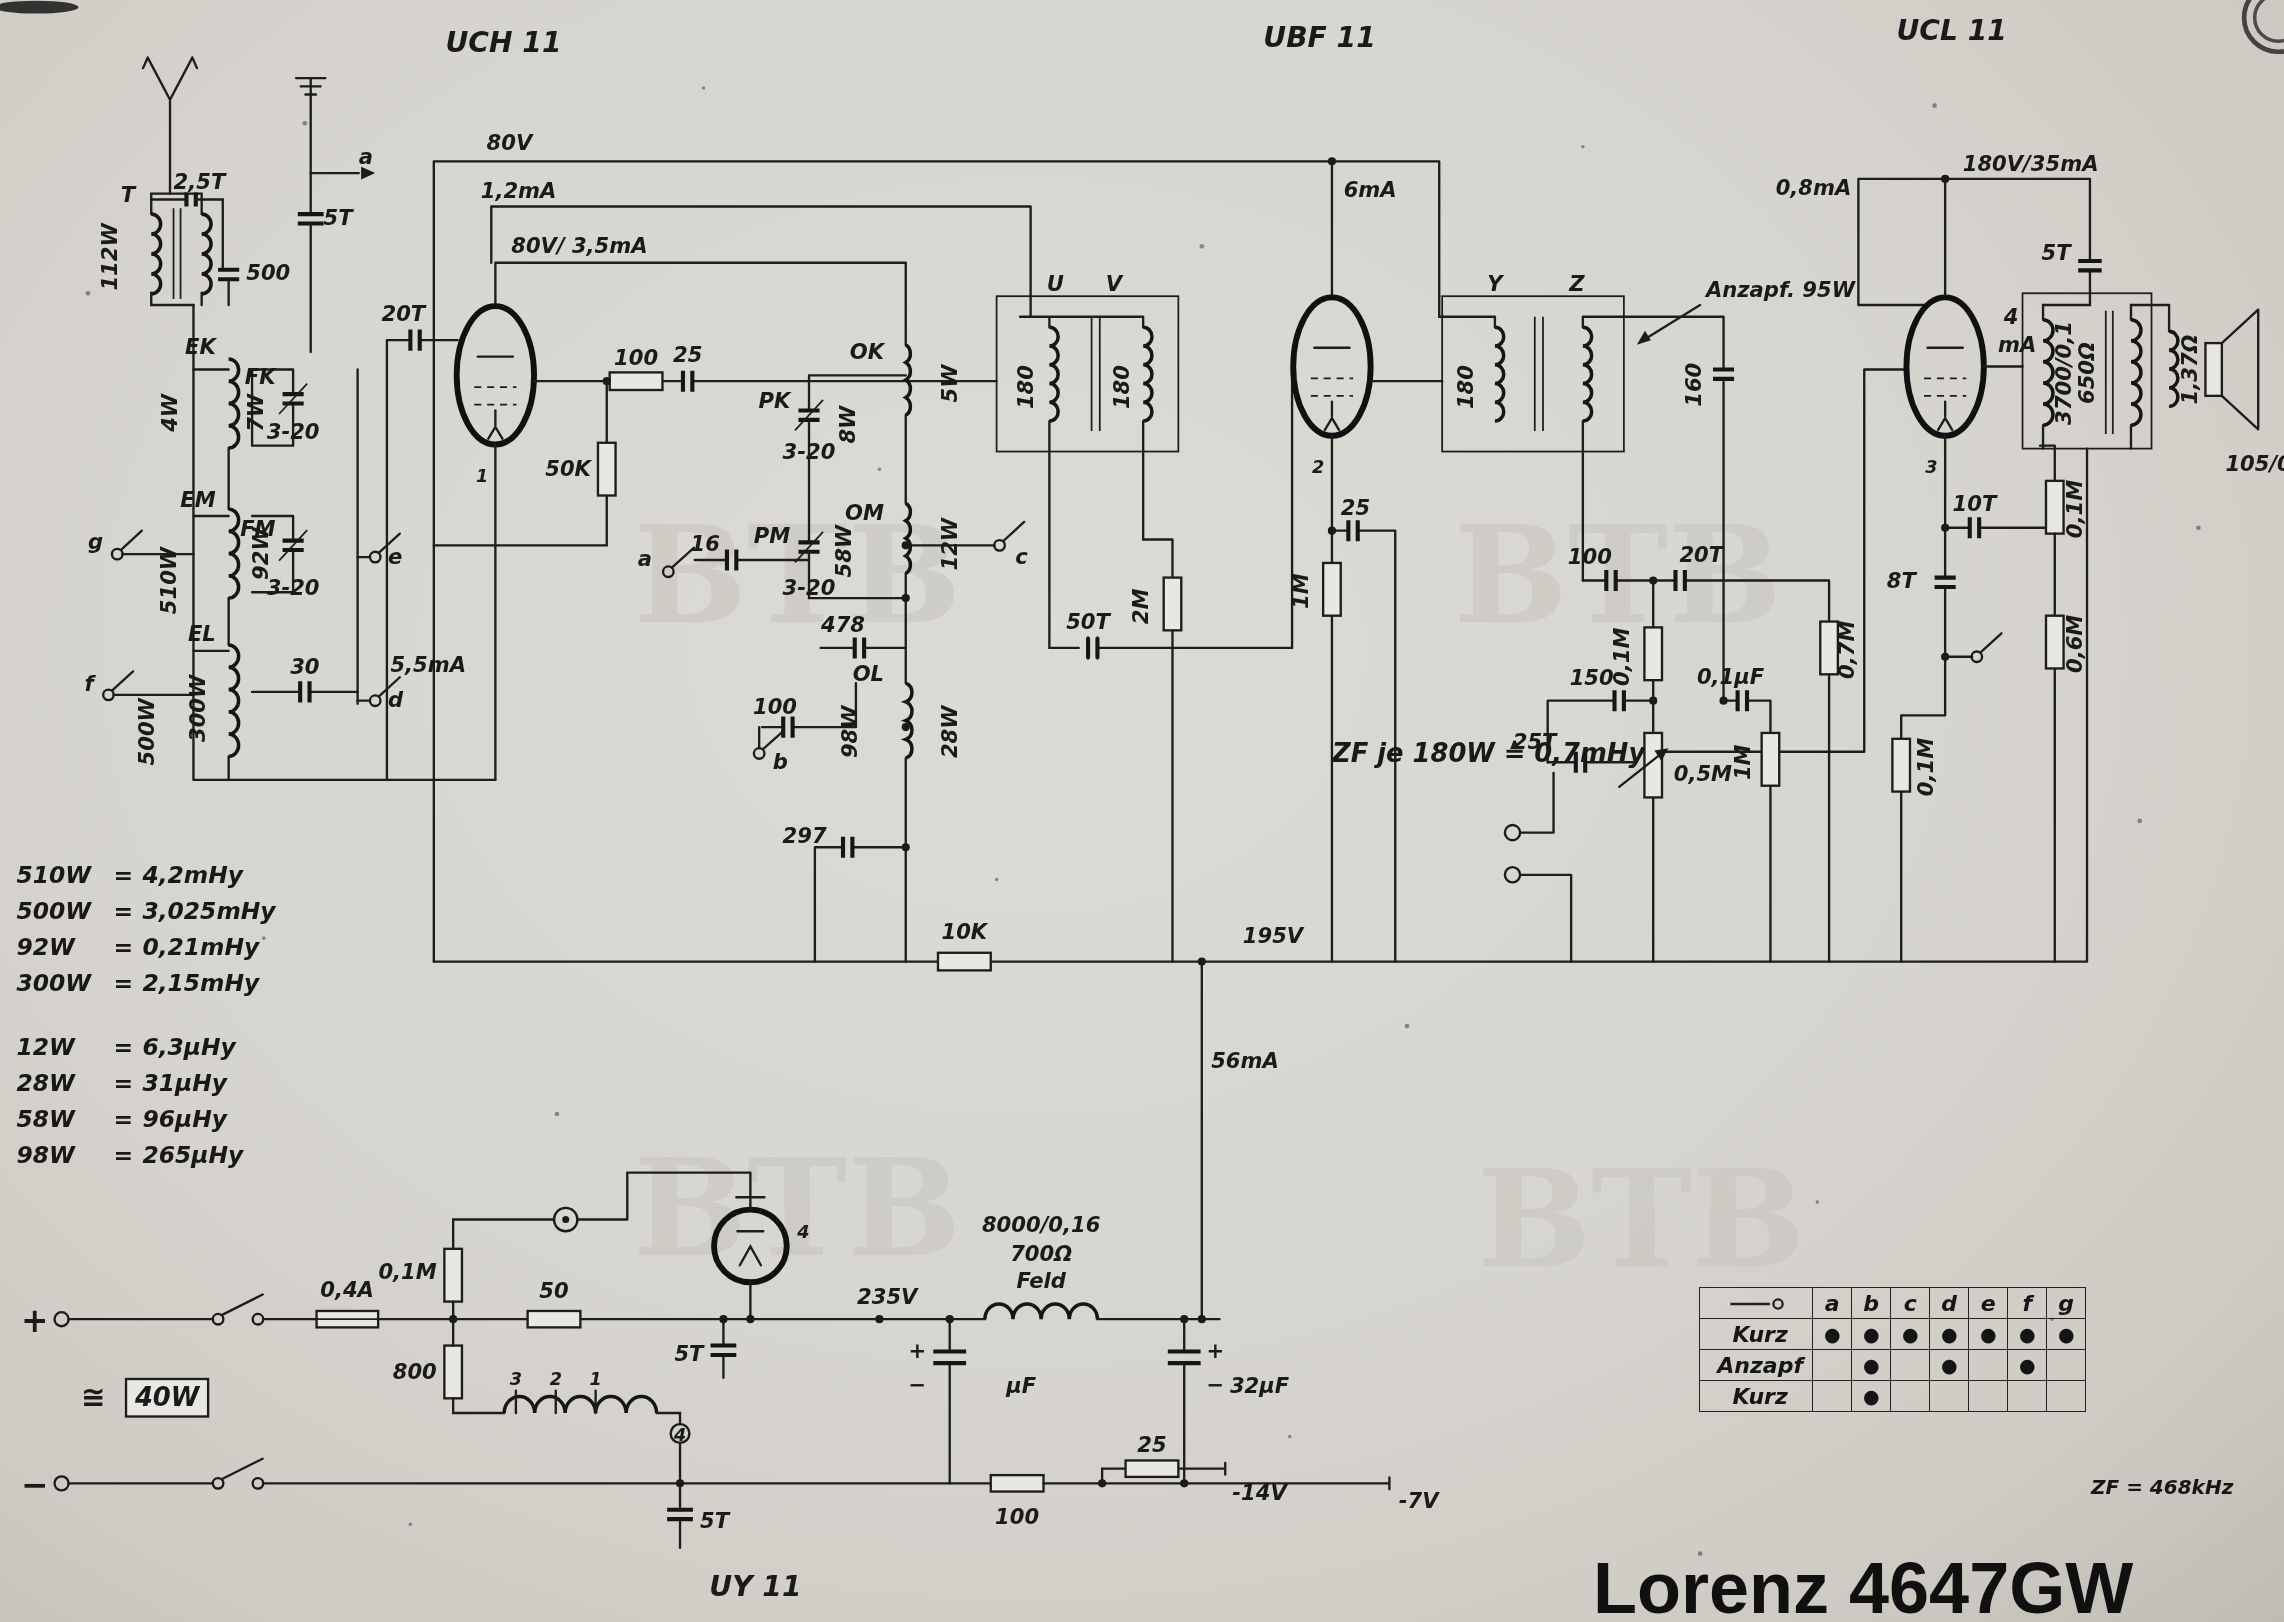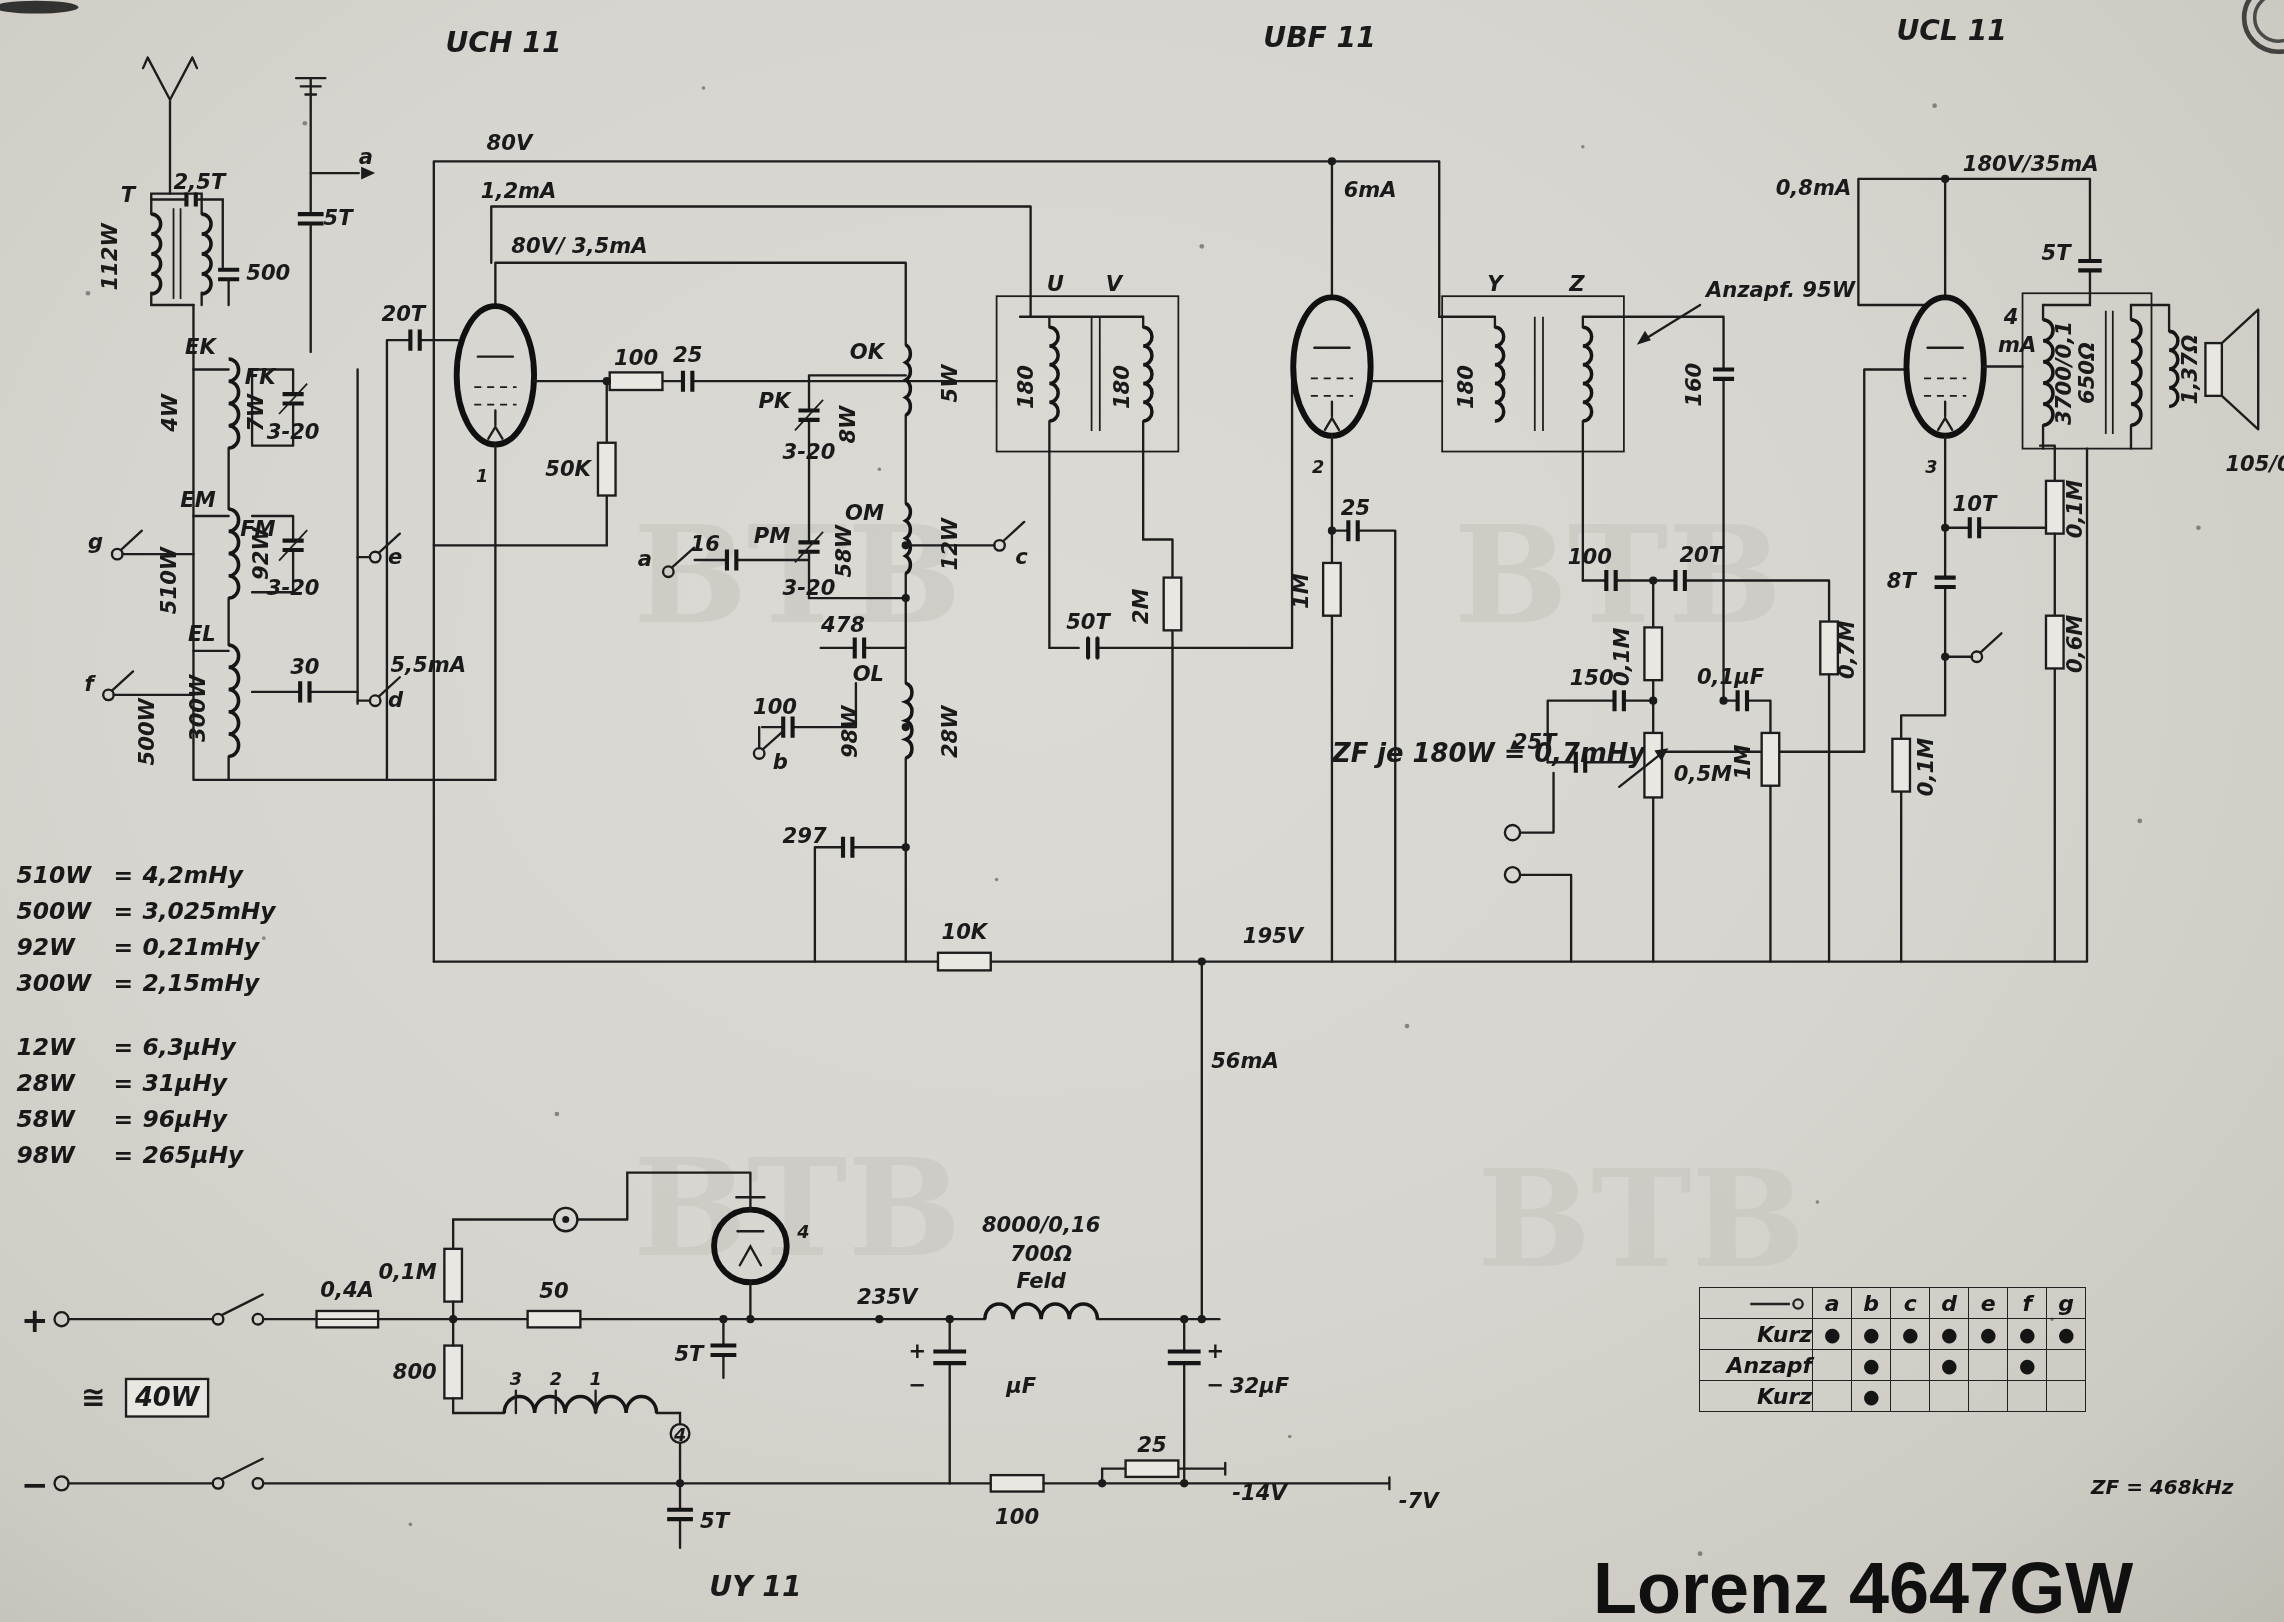--- a/index.html
+++ b/index.html
@@ -34,21 +34,21 @@
   .coillist{position:absolute;left:16.4px;top:857px;font-style:italic;font-weight:bold;font-size:23.4px;color:#181818;}
   .coillist .row{display:flex;height:36px;align-items:center;}
   .coillist .row.gap{margin-top:28px;}
   .coillist .cn{width:88px;}
   .coillist .ce{width:38px;text-align:center;}
   .bandtable{
     position:absolute;left:1699px;top:1287px;border-collapse:collapse;
     font-style:italic;font-weight:bold;font-size:22px;color:#151515;
   }
   .bandtable td{border:1.8px solid #222;width:38px;height:30px;text-align:center;padding:0;}
-  .bandtable td.rowlabel{width:104px;text-align:right;padding-left:8.2px;}
+  .bandtable td.rowlabel{width:104px;text-align:center;padding-left:8.2px;}
   .bandtable td.dotcell{font-size:19px;font-style:normal;}
 </style>
 </head>
 <body>
 
 <div class="page">
 
 <svg class="canvas" width="2284" height="1623" viewBox="0 0 3896 2768">
 
   <g>

